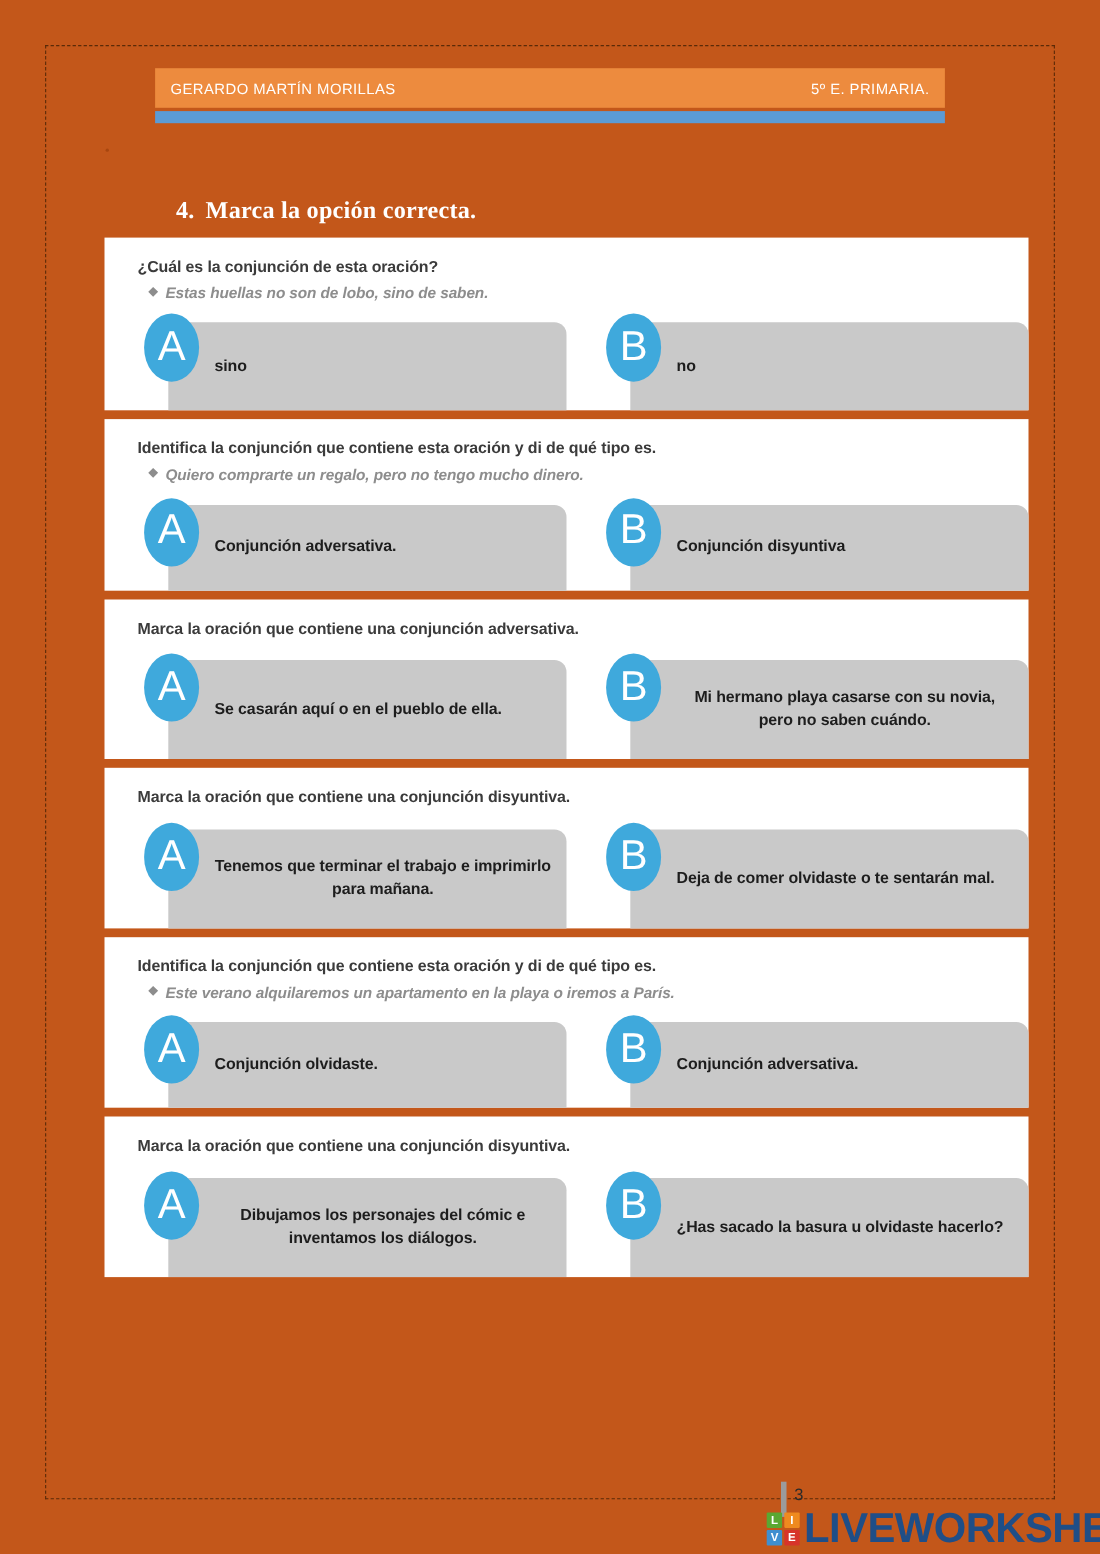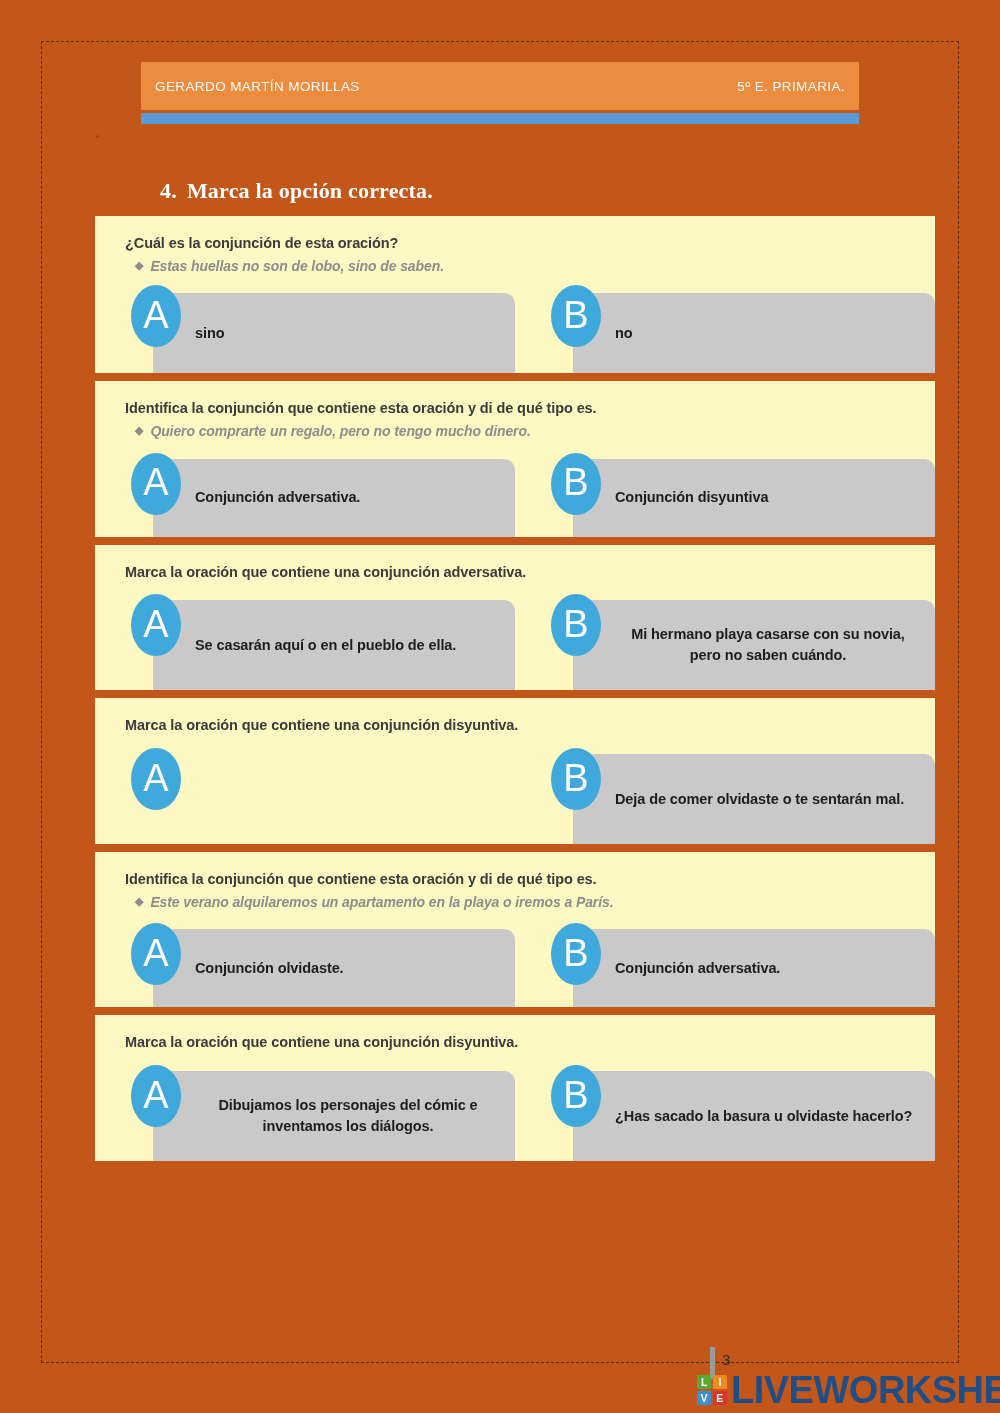--- a/index.html
+++ b/index.html
@@ -26,21 +26,21 @@
 
   
   .header-wrap {
     position: absolute;
     left: 141px;
     top: 62px;
     width: 718px;
   }
   .header-bar {
     background: #ed8b3e;
-    height: 48px;
+    height: 36px;
     display: flex;
     align-items: center;
     justify-content: space-between;
     padding: 0 14px;
   }
   .header-name, .header-grade {
     color: #ffffff;
     font-size: 13.5px;
     letter-spacing: .4px;
     white-space: nowrap;
@@ -80,21 +80,21 @@
     position: absolute;
     left: 95px;
     top: 216px;
     width: 840px;
     display: flex;
     flex-direction: column;
     gap: 8px;
   }
 
   .qcard {
-    background: #fef9c3;
+    background: #ffffff;
     padding: 18px 0 0 0;
     position: relative;
   }
 
   .qprompt {
     font-size: 14.5px;
     font-weight: bold;
     color: #3b3b3b;
     padding: 0 30px 0 30px;
     line-height: 1.35;
@@ -295,20 +295,21 @@
           <div class="badge">B</div>
           <div class="optbox tall">Mi hermano playa casarse con su novia, pero no saben cuándo.</div>
         </div>
       </div>
     </div>
     <div class="qcard">
       <div class="qprompt">Marca la oración que contiene una conjunción disyuntiva.</div>
       <div class="options">
         <div class="option">
           <div class="badge">A</div>
+          <div class="optbox tall">Tenemos que terminar el trabajo e imprimirlo para mañana.</div>
         </div>
         <div class="option">
           <div class="badge">B</div>
           <div class="optbox tall">Deja de comer olvidaste o te sentarán mal.</div>
         </div>
       </div>
     </div>
     <div class="qcard">
       <div class="qprompt">Identifica la conjunción que contiene esta oración y di de qué tipo es.</div>
       <div class="qexample">

